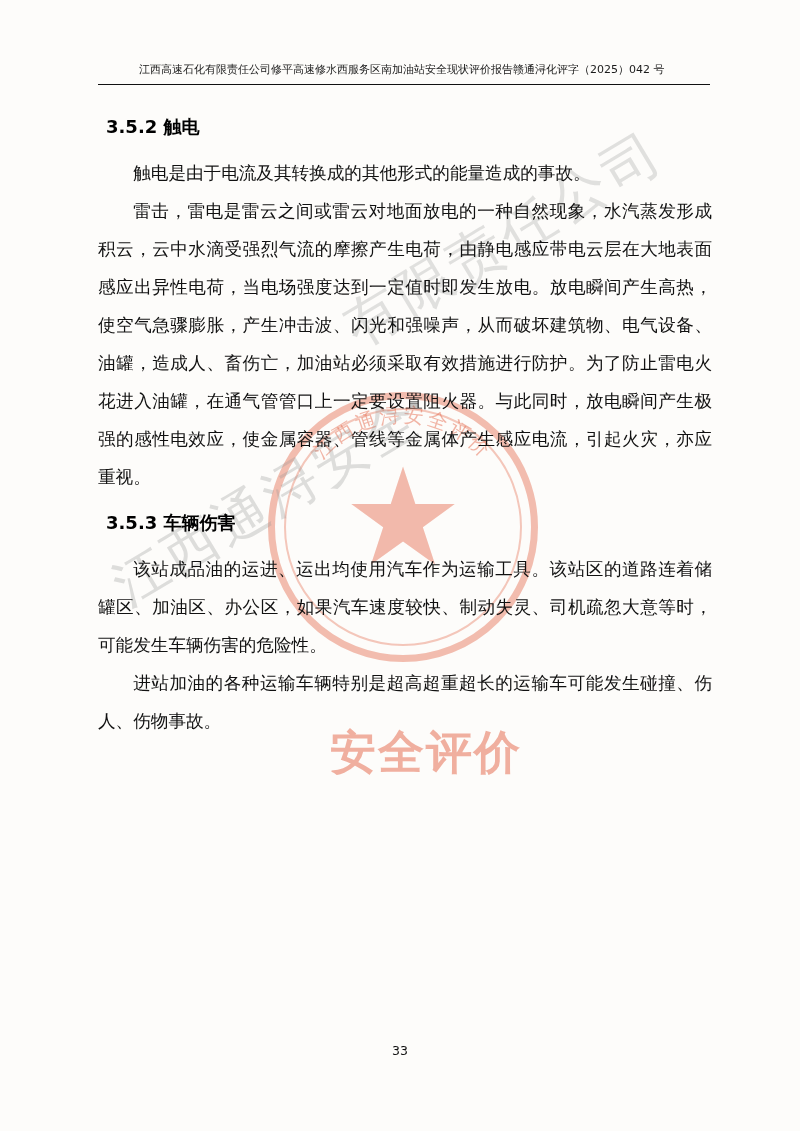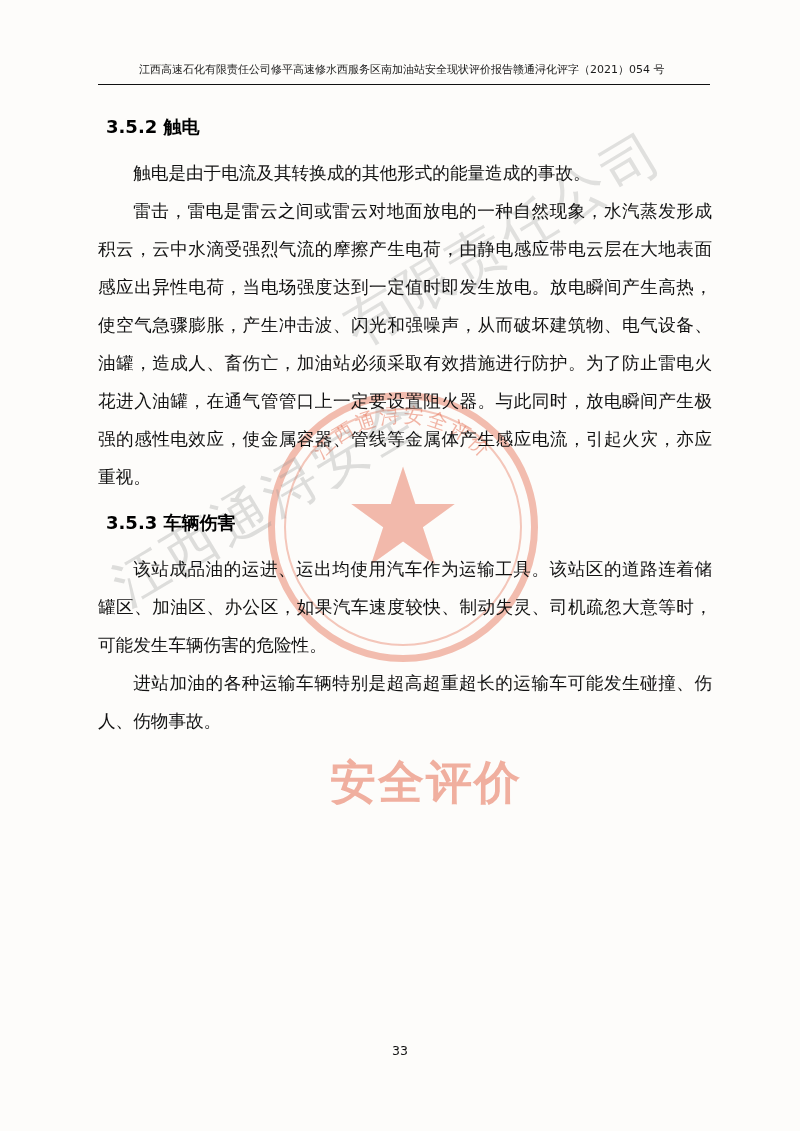--- a/index.html
+++ b/index.html
@@ -89,21 +89,21 @@
     transform-origin: left top;
     font-size: 56px;
     color: rgba(150, 150, 150, 0.28);
     white-space: nowrap;
     font-family: "DejaVu Sans", sans-serif;
     letter-spacing: 4px;
   }
   .wm-red-text {
     position: absolute;
     left: 330px;
-    top: 752px;
+    top: 722px;
     font-size: 46px;
     color: rgba(226, 93, 61, 0.48);
     white-space: nowrap;
     font-family: "DejaVu Sans", sans-serif;
     letter-spacing: 2px;
     font-weight: bold;
   }
 
   
   .content {
@@ -188,21 +188,21 @@
     </svg>
     <div class="wm-diag">江西通浔安全</div>
     <div class="wm-diag2">有限责任公司</div>
     <div class="wm-red-text">安全评价</div>
   </div>
 
   <div class="content">
 
     <div class="header">
       <span class="header-left">江西高速石化有限责任公司修平高速修水西服务区南加油站安全现状评价报告</span>
-      <span class="header-right">赣通浔化评字（2021）054 号</span>
+      <span class="header-right">赣通浔化评字（2025）042 号</span>
     </div>
     <div class="header-rule"></div>
 
     <div class="body-text">
       <h3 class="sec">3.5.2 触电</h3>
       <p>触电是由于电流及其转换成的其他形式的能量造成的事故。</p>
       <p>雷击，雷电是雷云之间或雷云对地面放电的一种自然现象，水汽蒸发形成积云，云中水滴受强烈气流的摩擦产生电荷，由静电感应带电云层在大地表面感应出异性电荷，当电场强度达到一定值时即发生放电。放电瞬间产生高热，使空气急骤膨胀，产生冲击波、闪光和强噪声，从而破坏建筑物、电气设备、油罐，造成人、畜伤亡，加油站必须采取有效措施进行防护。为了防止雷电火花进入油罐，在通气管管口上一定要设置阻火器。与此同时，放电瞬间产生极强的感性电效应，使金属容器、管线等金属体产生感应电流，引起火灾，亦应重视。</p>
       <h3 class="sec">3.5.3 车辆伤害</h3>
       <p>该站成品油的运进、运出均使用汽车作为运输工具。该站区的道路连着储罐区、加油区、办公区，如果汽车速度较快、制动失灵、司机疏忽大意等时，可能发生车辆伤害的危险性。</p>
       <p>进站加油的各种运输车辆特别是超高超重超长的运输车可能发生碰撞、伤人、伤物事故。</p>

